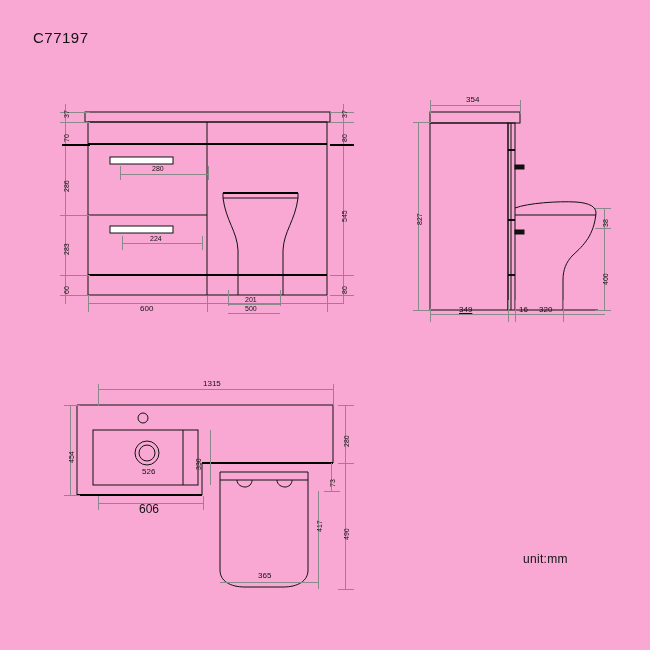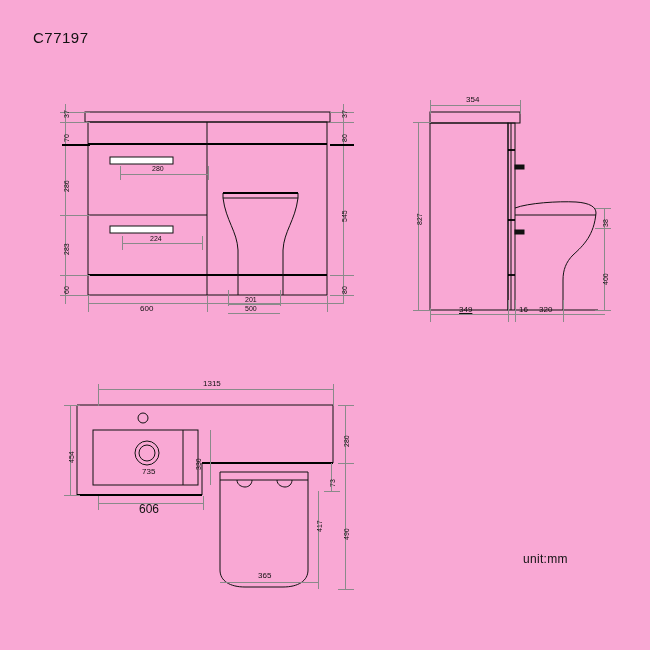--- a/index.html
+++ b/index.html
@@ -186,21 +186,21 @@
     <div class="dimtxt" style="left:203px;top:380px;font-size:8px;">1315</div>
 
     <div class="ln v hair" style="left:70px;top:405px;height:90px;"></div>
     <div class="ln h hair" style="left:64px;top:405px;width:16px;"></div>
     <div class="ln h hair" style="left:64px;top:495px;width:16px;"></div>
     <div class="dimtxt rot" style="left:68px;top:463px;">454</div>
 
     <div class="ln v hair" style="left:210px;top:430px;height:55px;"></div>
     <div class="dimtxt rot" style="left:195px;top:470px;">330</div>
 
-    <div class="dimtxt" style="left:142px;top:468px;font-size:8px;">735</div>
+    <div class="dimtxt" style="left:142px;top:468px;font-size:8px;">526</div>
 
     <div class="ln h hair" style="left:98px;top:503px;width:105px;"></div>
     <div class="ln v hair" style="left:98px;top:496px;height:14px;"></div>
     <div class="ln v hair" style="left:203px;top:496px;height:14px;"></div>
     <div class="dimtxt" style="left:139px;top:505px;font-size:12px;">606</div>
 
     <div class="ln v hair" style="left:345px;top:405px;height:58px;"></div>
     <div class="ln h hair" style="left:338px;top:405px;width:16px;"></div>
     <div class="ln h hair" style="left:338px;top:463px;width:16px;"></div>
     <div class="dimtxt rot" style="left:343px;top:447px;">280</div>

